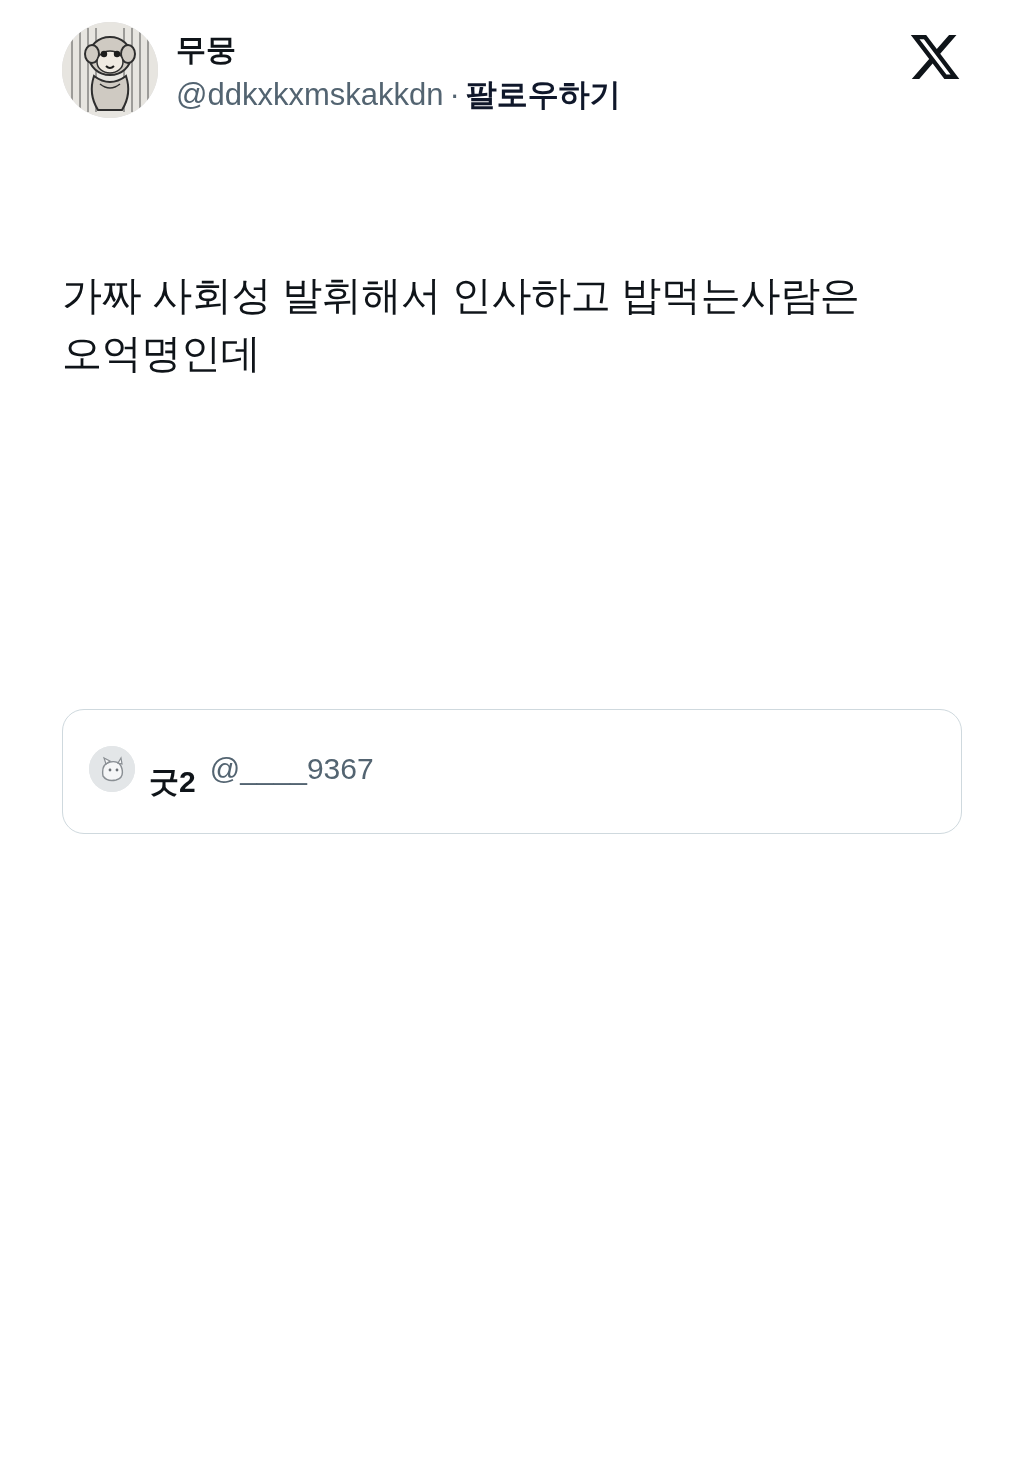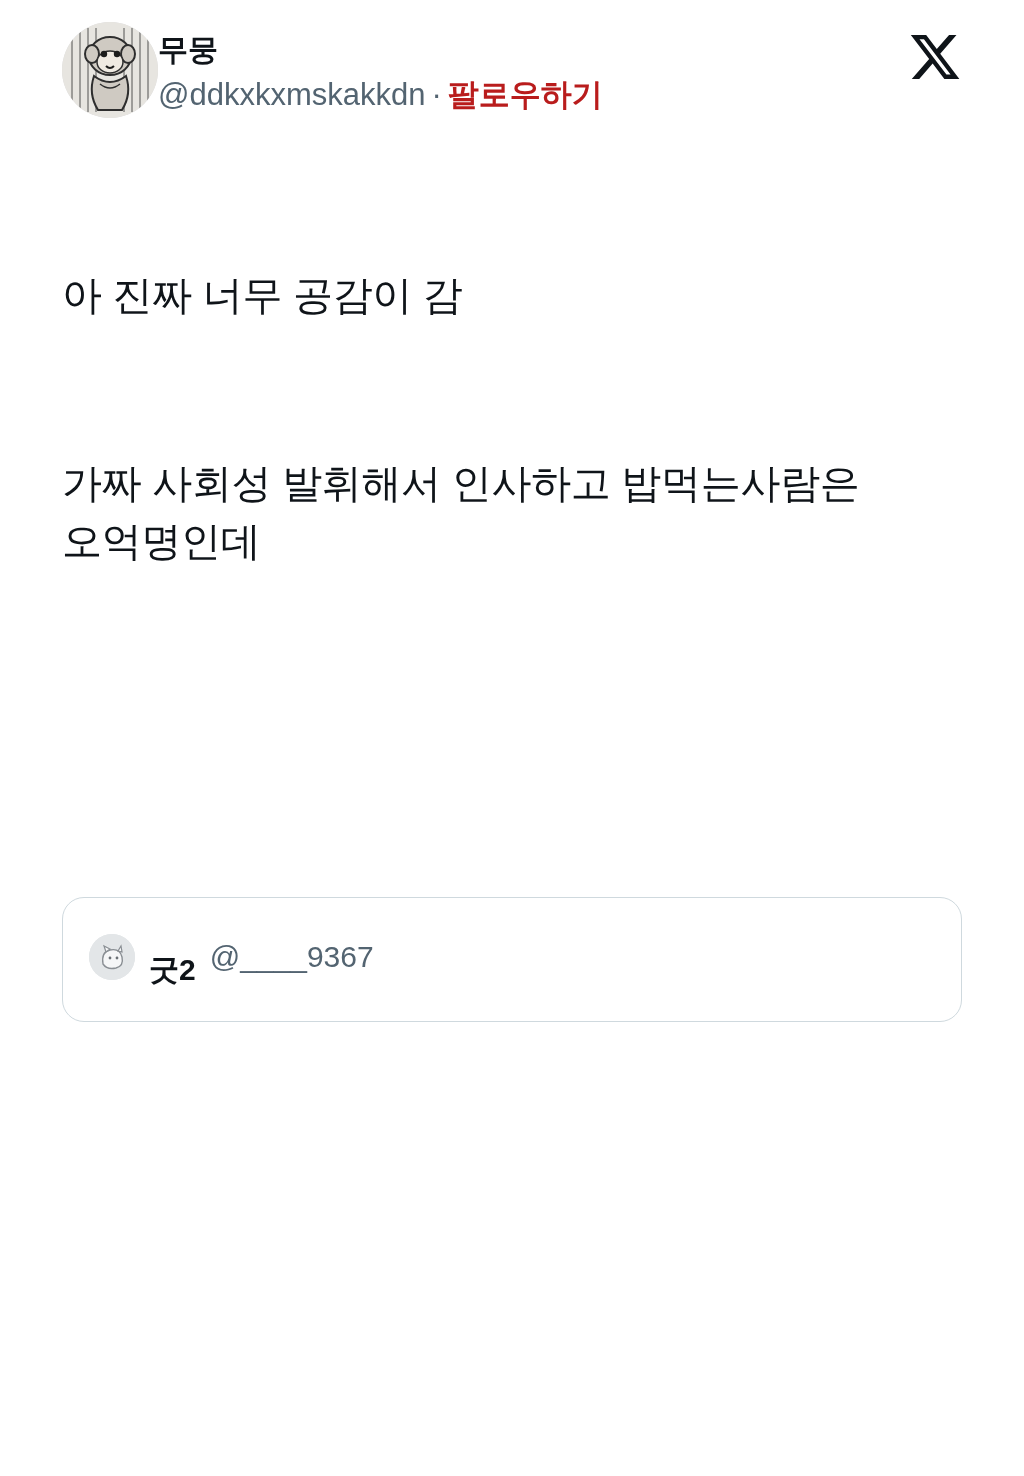--- a/index.html
+++ b/index.html
@@ -19,20 +19,21 @@
     width: 1024px;
     box-sizing: border-box;
     padding: 22px 62px 0 62px;
     position: relative;
   }
 
   
   .tweet-header {
     display: flex;
     align-items: flex-start;
+    gap: 18px;
     position: relative;
   }
   .avatar {
     width: 96px;
     height: 96px;
     border-radius: 50%;
     flex: 0 0 96px;
     overflow: hidden;
     background: #d9d9dd;
     position: relative;
@@ -52,21 +53,21 @@
   .handle-row {
     margin-top: 8px;
     font-size: 31px;
     line-height: 1.25;
     color: #536471;
     white-space: nowrap;
   }
   .handle { color: #536471; text-align: center; }
   .dot-sep { color: #536471; padding: 0 6px; }
   .follow-link {
-    color: #b91c1c;
+    color: #0f172a;
     font-weight: bold;
     text-decoration: none;
     cursor: pointer;
   }
 
   .x-logo {
     position: absolute;
     right: 0;
     top: 8px;
     width: 54px;
@@ -152,21 +153,20 @@
     </div>
 
     <div class="x-logo">
       <svg viewBox="0 0 24 24" xmlns="http://www.w3.org/2000/svg">
         <path fill="#0f1419" d="M18.244 2.25h3.308l-7.227 8.26 8.502 11.24H16.17l-5.214-6.817L4.99 21.75H1.68l7.73-8.835L1.254 2.25H8.08l4.713 6.231zm-1.161 17.52h1.833L7.084 4.126H5.117z"></path>
       </svg>
     </div>
   </div>
 
   <div class="tweet-text">
-    <div class="para">아 진짜 너무 공감이 감</div>
     <div class="para">가짜 사회성 발휘해서 인사하고 밥먹는사람은 오억명인데</div>
     <div class="blank-line"></div>
   </div>
 
   <div class="quote-card">
     <div class="quote-header">
       <div class="quote-avatar">
         <svg viewBox="0 0 46 46" xmlns="http://www.w3.org/2000/svg">
           <rect width="46" height="46" fill="#e3e6e8"></rect>
           <path d="M14 30 q-2 -12 7 -14 q10 -2 12 7 q2 9 -6 11 q-9 2 -13 -4 z" fill="#f5f6f7" stroke="#8a8f94" stroke-width="1.4"></path>

